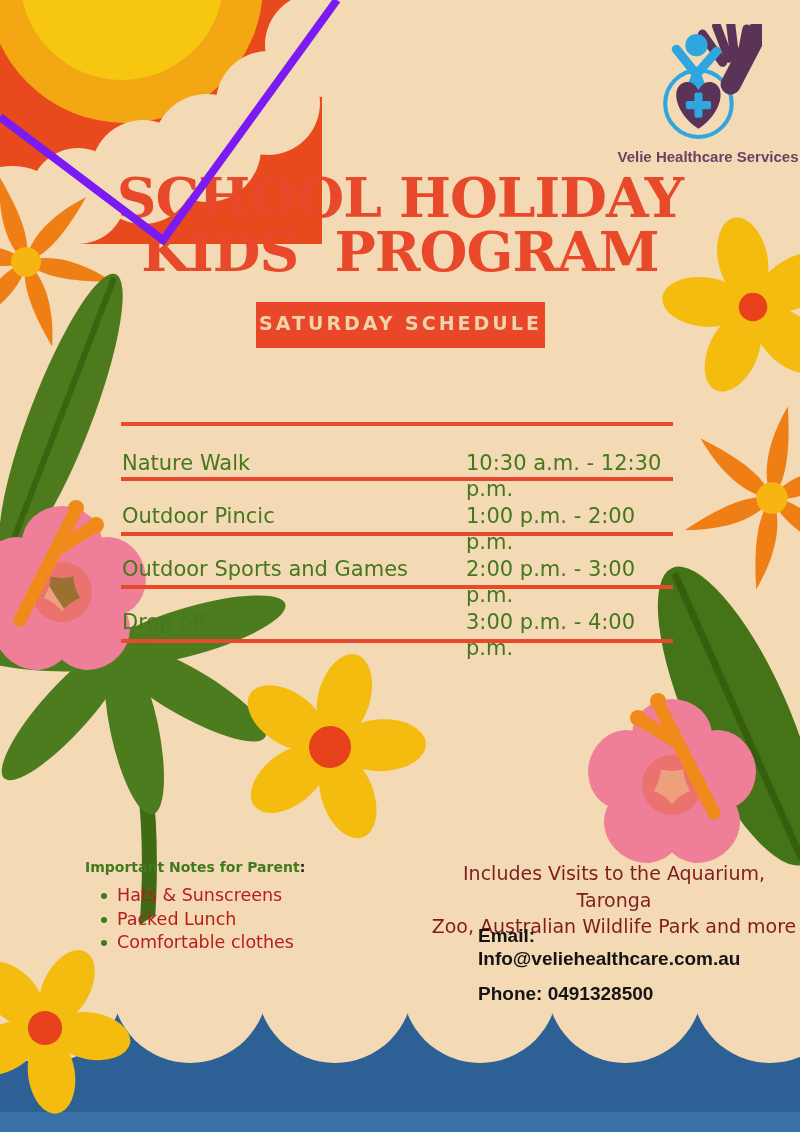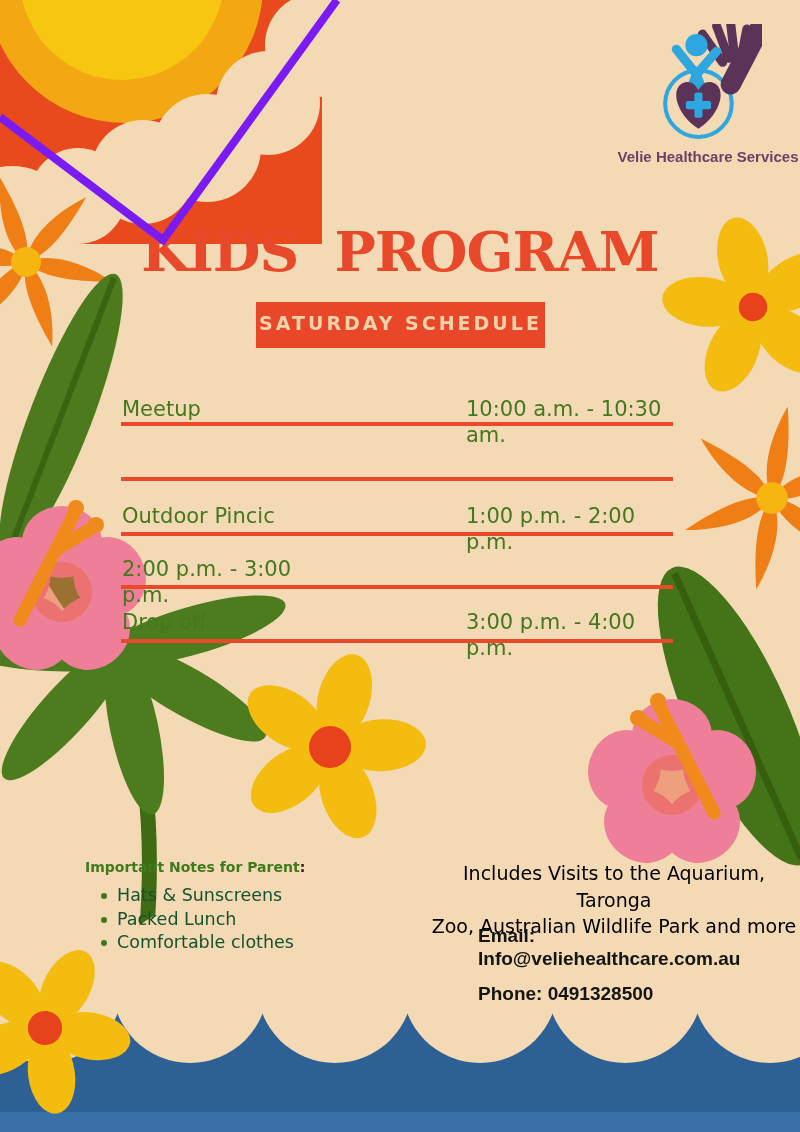--- a/index.html
+++ b/index.html
@@ -23,25 +23,25 @@
 
   .srow{left:122px;width:562px;display:flex;color:#45771E;font-size:21px;line-height:26px;}
   .srow .act{width:344px;}
   .srow .time{width:218px;}
   .uline{left:121px;width:552px;height:4px;background:#E8492B;}
 
   .notes-heading{left:85px;top:859px;font-size:14px;font-weight:bold;color:#3F7A1C;}
   .notes-colon{color:#222;}
   .notes-list{left:98px;top:884px;margin:0;padding:0;list-style:none;}
   .notes-list li{position:relative;padding-left:19px;line-height:23.5px;
-                 font-size:17.5px;color:#14532d;}
+                 font-size:17.5px;color:#b91c1c;}
   .notes-list li::before{content:"";position:absolute;left:3px;top:9px;width:6px;height:6px;
                  border-radius:50%;background:#3F7A1C;}
 
-  .includes{left:428px;top:860px;width:372px;text-align:center;color:#000000;
+  .includes{left:428px;top:860px;width:372px;text-align:center;color:#7f1d1d;
             font-size:19px;line-height:26.5px;}
 
   .contact{left:466px;top:912px;color:#141414;font-family:"Liberation Sans",sans-serif;}
   .contact-heading{font-size:21px;font-weight:bold;margin:0 0 7px 0;}
   .contact-line{font-size:19px;font-weight:bold;line-height:23px;margin:12px;}
 
   .logo-svg{left:646px;top:24px;}
   .logo-text{left:612px;top:148px;width:192px;text-align:center;font-size:15px;
              font-weight:bold;color:#6E3F66;font-family:"Liberation Sans",sans-serif;}
 </style>
@@ -216,39 +216,41 @@
     </g>
 
     <g>
       <path d="M52,104 C28,88 24,62 38,58 C46,56 50,62 52,66 C54,62 58,56 66,58 C80,62 76,88 52,104 Z" fill="#5C3358"></path>
       <rect x="48" y="68" width="8" height="25" rx="2" fill="#2EA7E0"></rect>
       <rect x="39.5" y="76.5" width="25" height="8" rx="2" fill="#2EA7E0"></rect>
     </g>
   </svg>
   <div class="abs txt logo-text">Velie Healthcare Services</div>
 
+  <div class="abs txt title" id="title-line1">SCHOOL HOLIDAY</div>
   <div class="abs txt title" id="title-line2">KIDS  PROGRAM</div>
 
   <div class="abs txt badge">SATURDAY SCHEDULE</div>
 
-  <div class="abs txt srow" style="top:396px">
-    <span class="act">Meetup</span>
-    <span class="time">10:00 a.m. - 10:30 am.</span>
-  </div>
   <div class="abs txt uline" style="top:422px"></div>
 
+  <div class="abs txt srow" style="top:450px">
+    <span class="act">Nature Walk</span>
+    <span class="time">10:30 a.m. - 12:30 p.m.</span>
+  </div>
   <div class="abs txt uline" style="top:477px"></div>
 
   <div class="abs txt srow" style="top:503px">
     <span class="act">Outdoor Pincic</span>
     <span class="time">1:00 p.m. - 2:00 p.m.</span>
   </div>
   <div class="abs txt uline" style="top:532px"></div>
 
   <div class="abs txt srow" style="top:556px">
+    <span class="act">Outdoor Sports and Games</span>
     <span class="time">2:00 p.m. - 3:00 p.m.</span>
   </div>
   <div class="abs txt uline" style="top:585px"></div>
 
   <div class="abs txt srow" style="top:609px">
     <span class="act">Drop off</span>
     <span class="time">3:00 p.m. - 4:00 p.m.</span>
   </div>
   <div class="abs txt uline" style="top:639px"></div>
 

